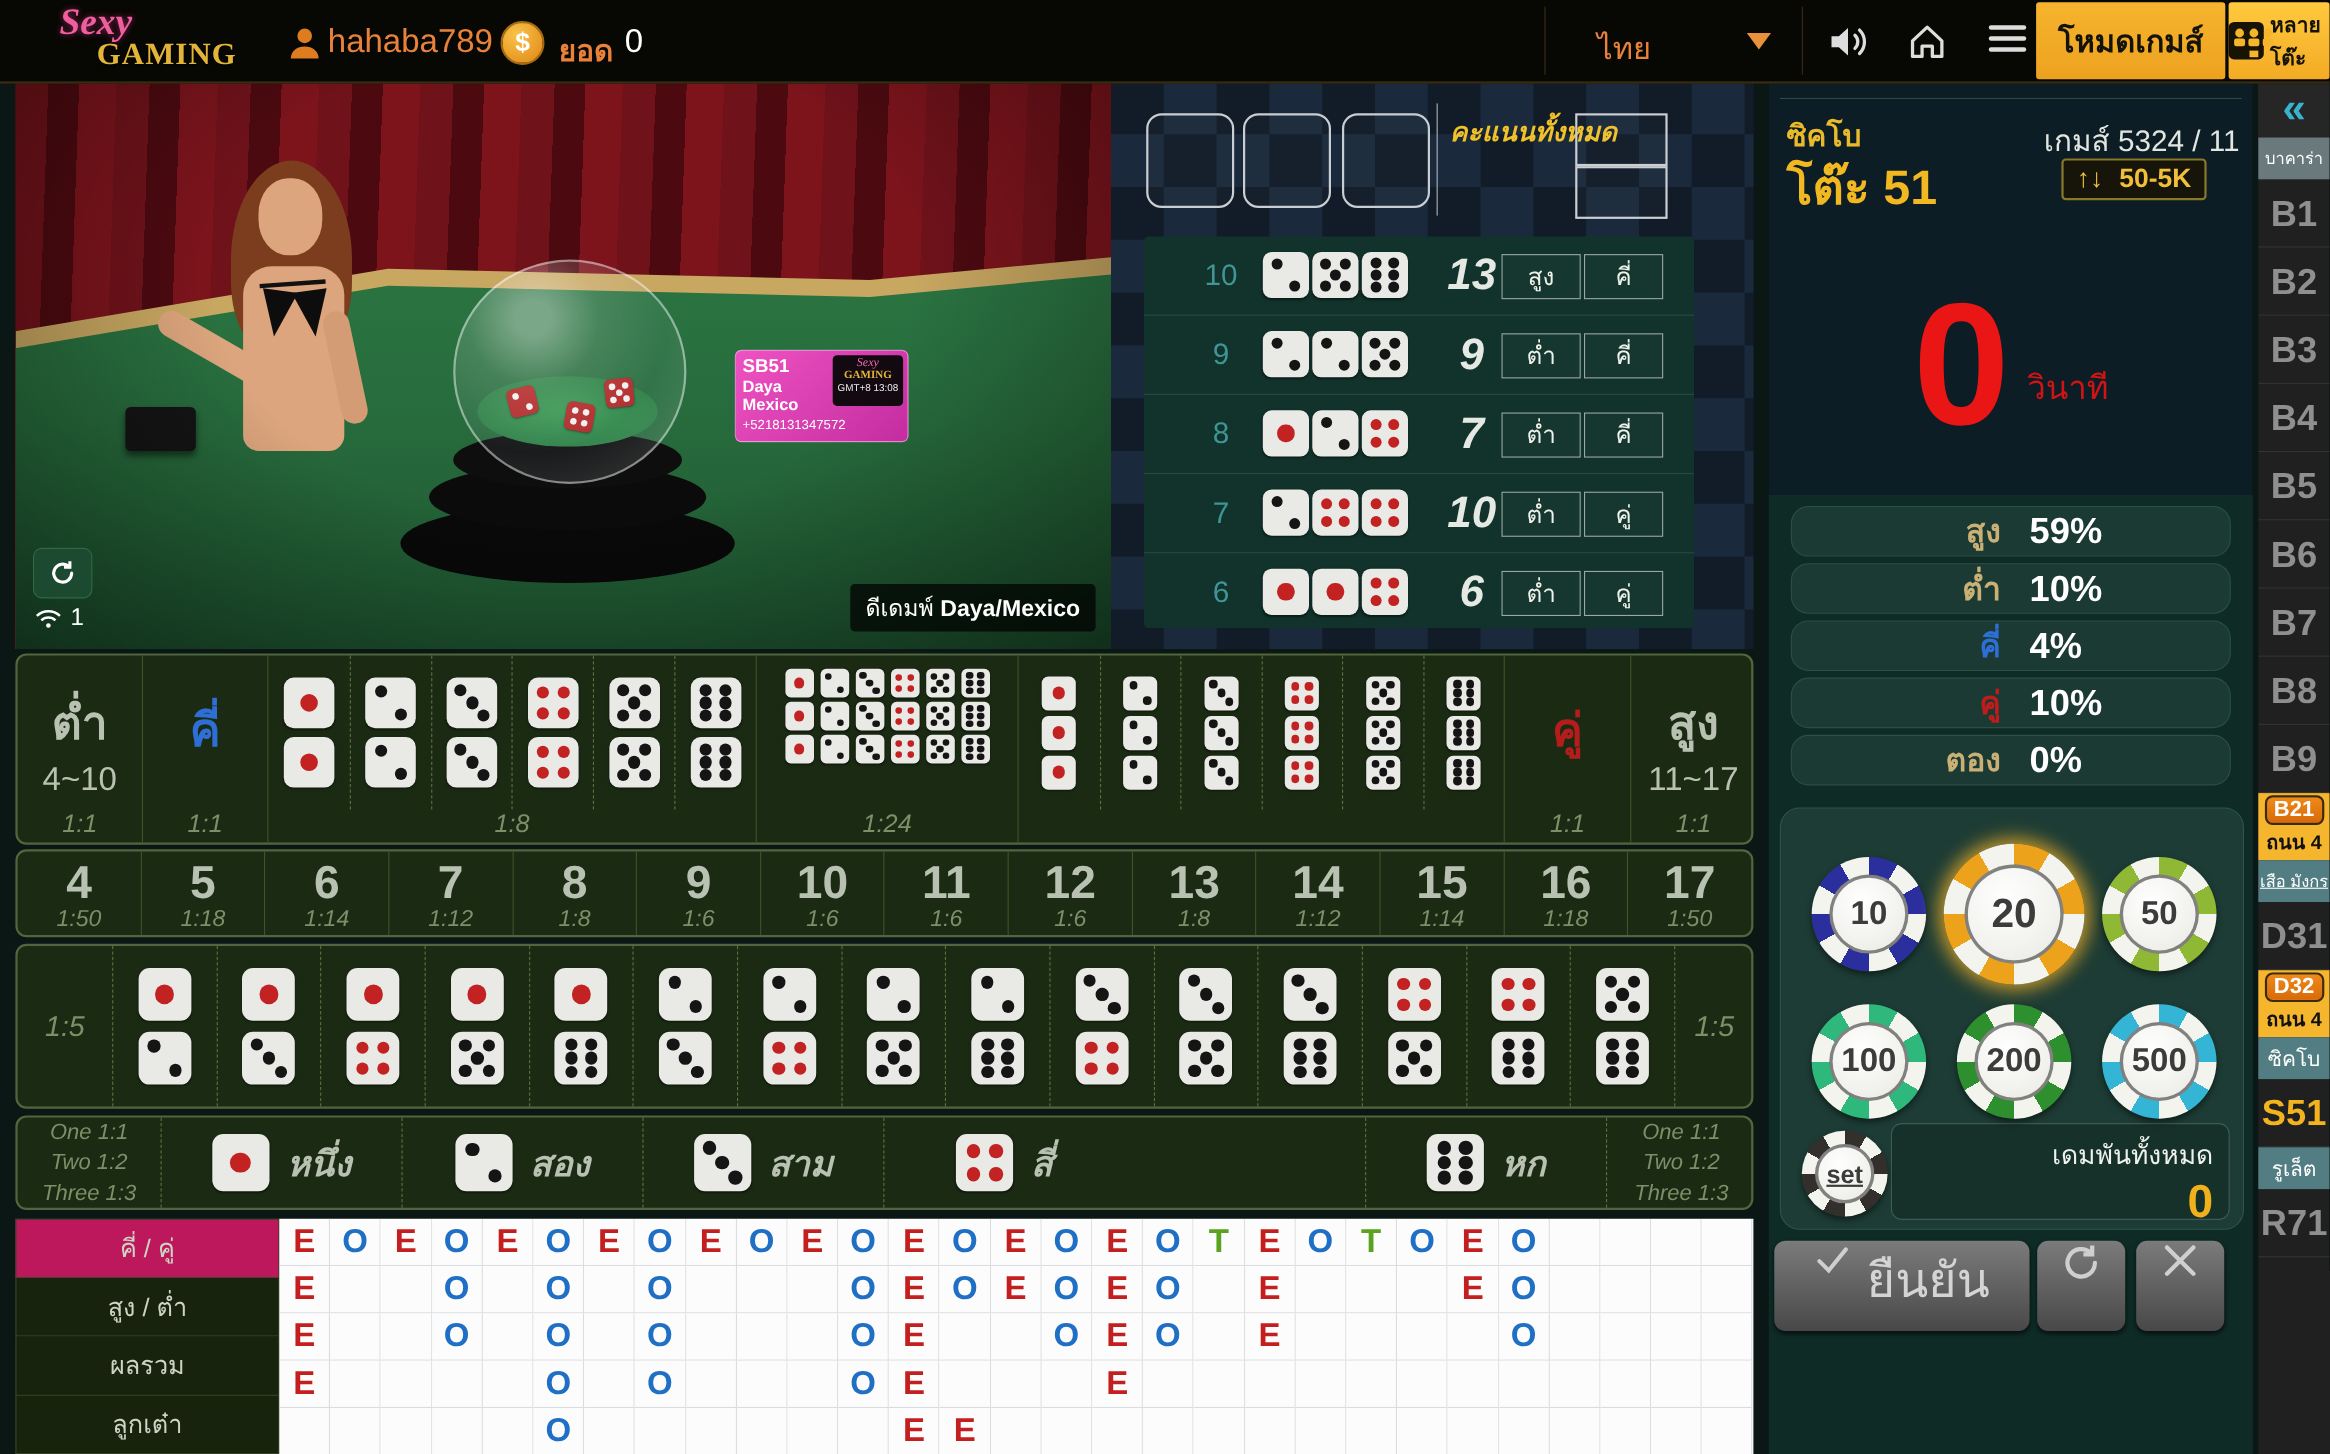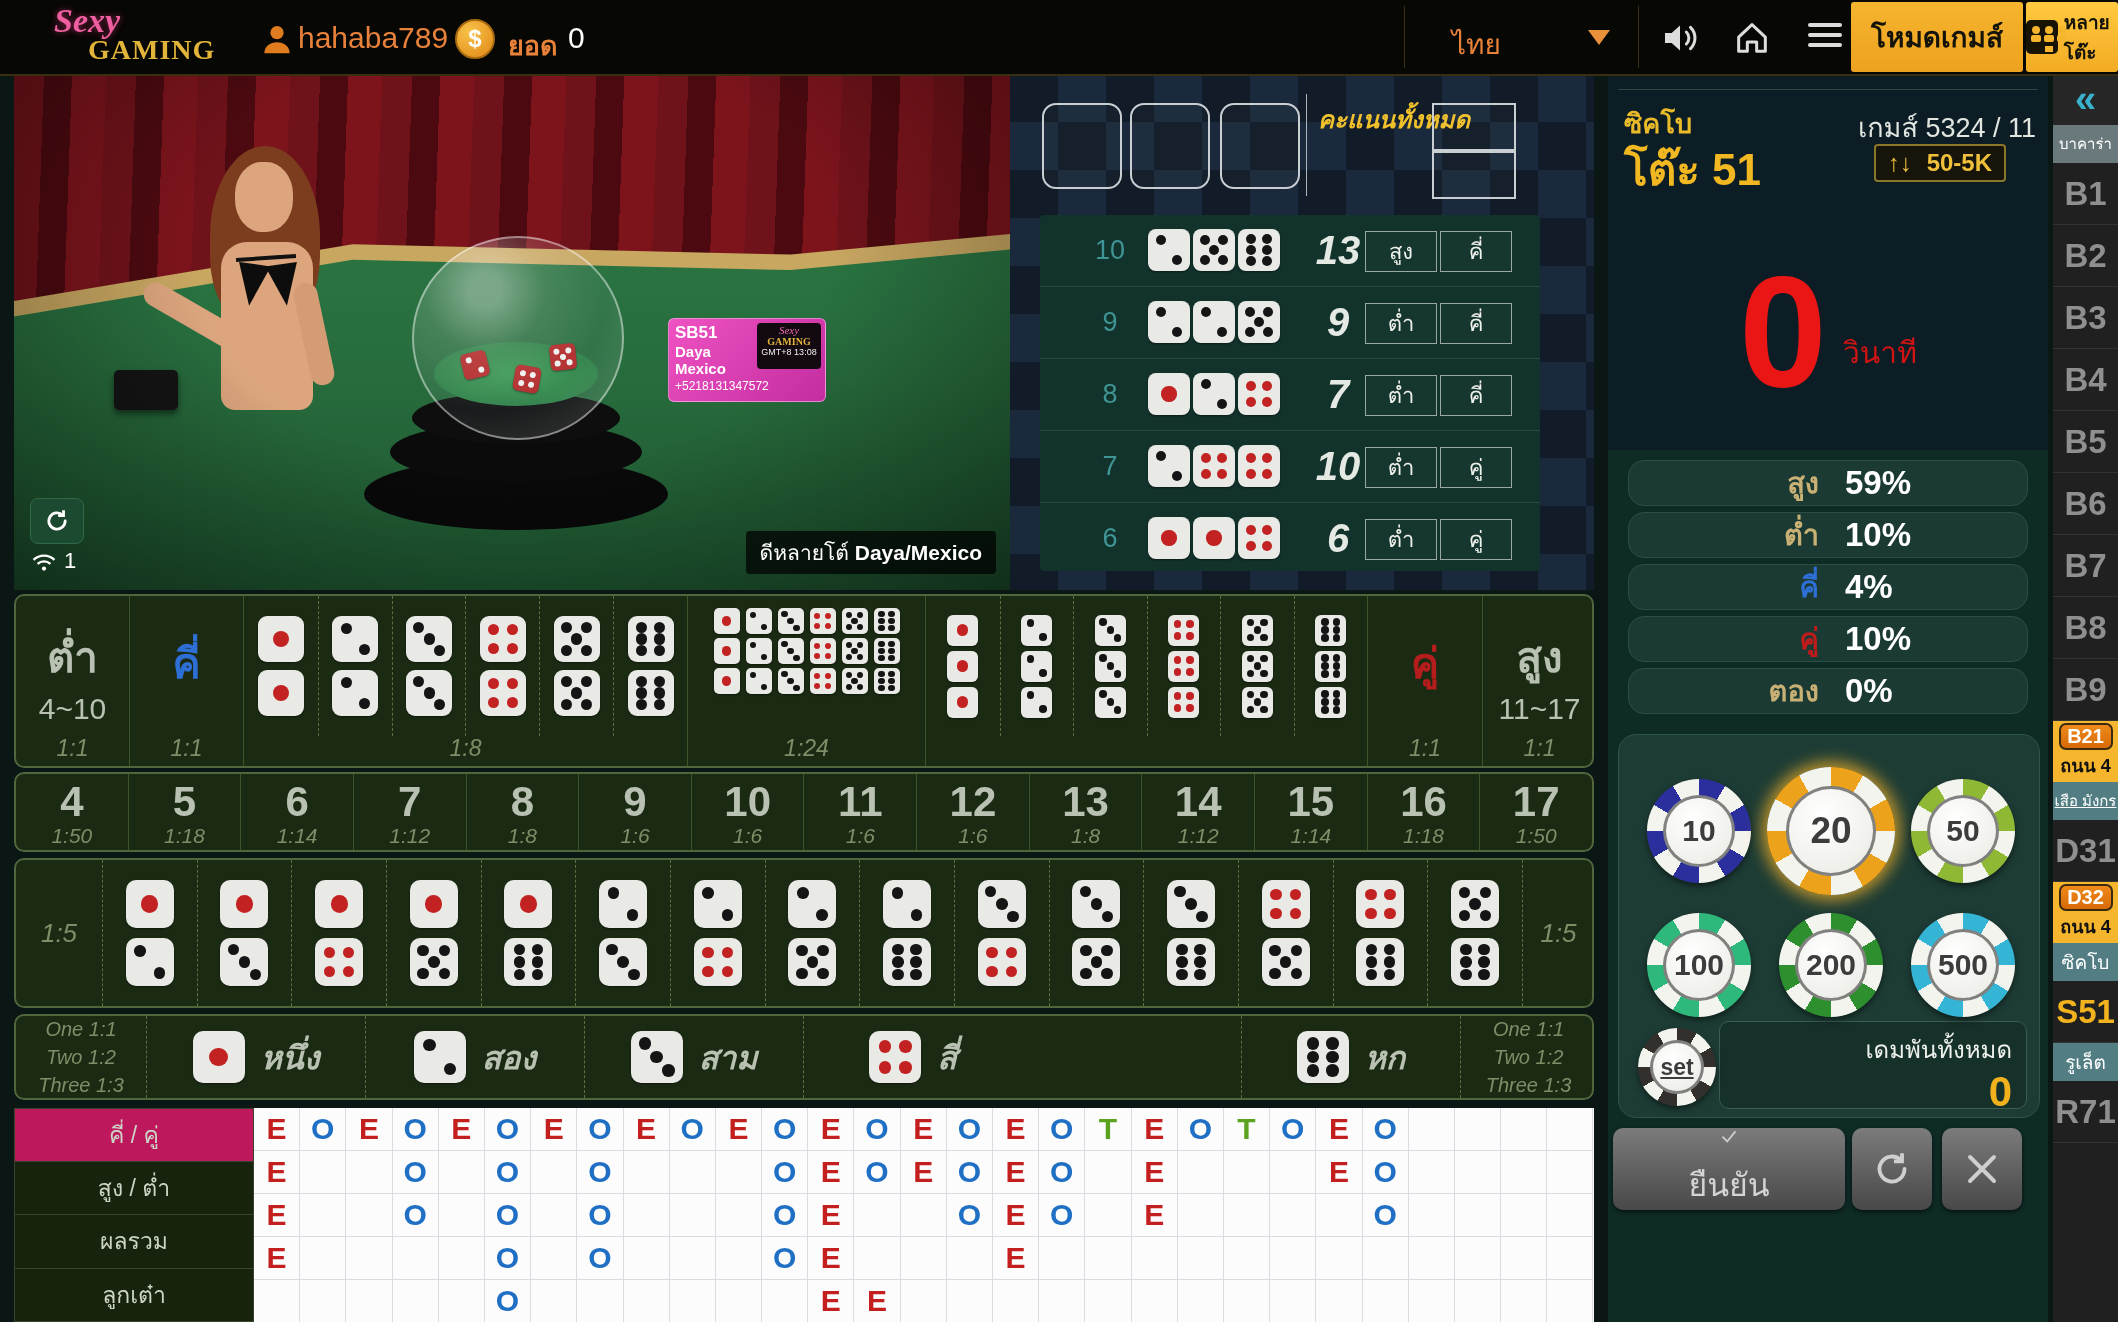--- a/index.html
+++ b/index.html
@@ -117,21 +117,21 @@
   .stat-row{left:20px;width:400px;height:46px;background:#1b3a33;border:1px solid #2b4f47;border-radius:16px;box-sizing:border-box;display:flex;align-items:center;}
   .stat-label{width:190px;text-align:right;font-size:29px;font-weight:bold;}
   .stat-value{margin-left:26px;font-size:33px;font-weight:bold;color:#fff;}
   .chips-box{left:10px;top:660px;width:420px;height:382px;background:#1d3c35;border:1px solid #2e544c;border-radius:18px;}
   .chip{border-radius:50%;box-shadow:0 3px 6px rgba(0,0,0,.5);}
   .chip-inner{position:absolute;inset:15%;border-radius:50%;background:radial-gradient(circle at 40% 32%,#ffffff,#e9e9e3);border:3px solid rgba(35,35,35,.55);display:flex;align-items:center;justify-content:center;color:#3c3c3c;font-weight:bold;box-sizing:border-box;}
   .chip-selected{box-shadow:0 0 16px 5px rgba(250,180,40,.75);}
   .bet-box{left:100px;top:286px;width:308px;height:88px;background:#16302a;border:1px solid #3c5c52;border-radius:10px;box-sizing:border-box;text-align:right;padding:8px 14px;}
   .bet-label{font-size:24px;color:#eef2ec;}
   .bet-amount{font-size:42px;font-weight:bold;color:#f0b11c;line-height:1.1;}
-  .gray-btn{top:1054px;height:82px;background:linear-gradient(180deg,#7b7b7b,#484848);border-radius:10px;display:flex;align-items:center;justify-content:center;color:#d4d4d4;font-size:32px;gap:14px;box-shadow:0 2px 4px rgba(0,0,0,.6);flex-direction:column;}
+  .gray-btn{top:1054px;height:82px;background:linear-gradient(180deg,#7b7b7b,#484848);border-radius:10px;display:flex;justify-content:center;color:#d4d4d4;font-size:44px;gap:14px;box-shadow:0 2px 4px rgba(0,0,0,.6);}
 
   
   #sidebar{left:2053px;top:74px;width:65px;height:1248px;background:#202020;}
   .sb-collapse{width:65px;height:51px;display:flex;align-items:center;justify-content:center;color:#39b3cd;font-size:38px;font-weight:bold;background:#262626;}
   .sb-header{width:65px;height:38px;display:flex;align-items:center;justify-content:center;color:#fff;font-size:19px;background:#517d83;}
   .sb-header-first{background:#6a7a7c;}
   .sb-item{width:65px;height:62px;display:flex;align-items:center;justify-content:center;color:#8f8f8f;font-size:33px;font-weight:bold;border-bottom:1px solid #333;box-sizing:border-box;}
   .sb-item-active{color:#f2b31e;}
   .sb-promo{width:65px;height:61px;background:#f5b52d;display:flex;flex-direction:column;align-items:center;justify-content:center;box-sizing:border-box;}
   .sb-pill{min-width:54px;height:27px;background:linear-gradient(180deg,#ef8a1a,#d86a08);border:2px solid #3a2a10;border-radius:7px;color:#fff;font-size:20px;font-weight:bold;display:flex;align-items:center;justify-content:center;box-sizing:border-box;}
@@ -233,21 +233,21 @@
       <div class="sign-line">Daya</div>
       <div class="sign-line">Mexico</div>
       <div class="sign-phone">+5218131347572</div>
       <div class="sign-right">
         <div class="sign-brand1">Sexy</div>
         <div class="sign-brand2">GAMING</div>
         <div class="sign-time">GMT+8 13:08</div>
       </div>
     </div>
     <div class="abs dealer-tag">
-      <span>ดีหลายโต์</span>
+      <span>ดีเดมพ์</span>
       <b>Daya/Mexico</b>
     </div>
     <div class="abs vid-refresh flexc">
       <svg width="28" height="28" viewBox="0 0 24 24">
           <path d="M19 12a7 7 0 1 1-2.1-5" fill="none" stroke="#fff" stroke-width="2.4" stroke-linecap="round"></path>
           <path d="M17.6 2.8v4.6H13" fill="none" stroke="#fff" stroke-width="2.4"></path>
         </svg>
     </div>
     <div class="abs wifi-row">
       <svg width="28" height="24" viewBox="0 0 24 20">

